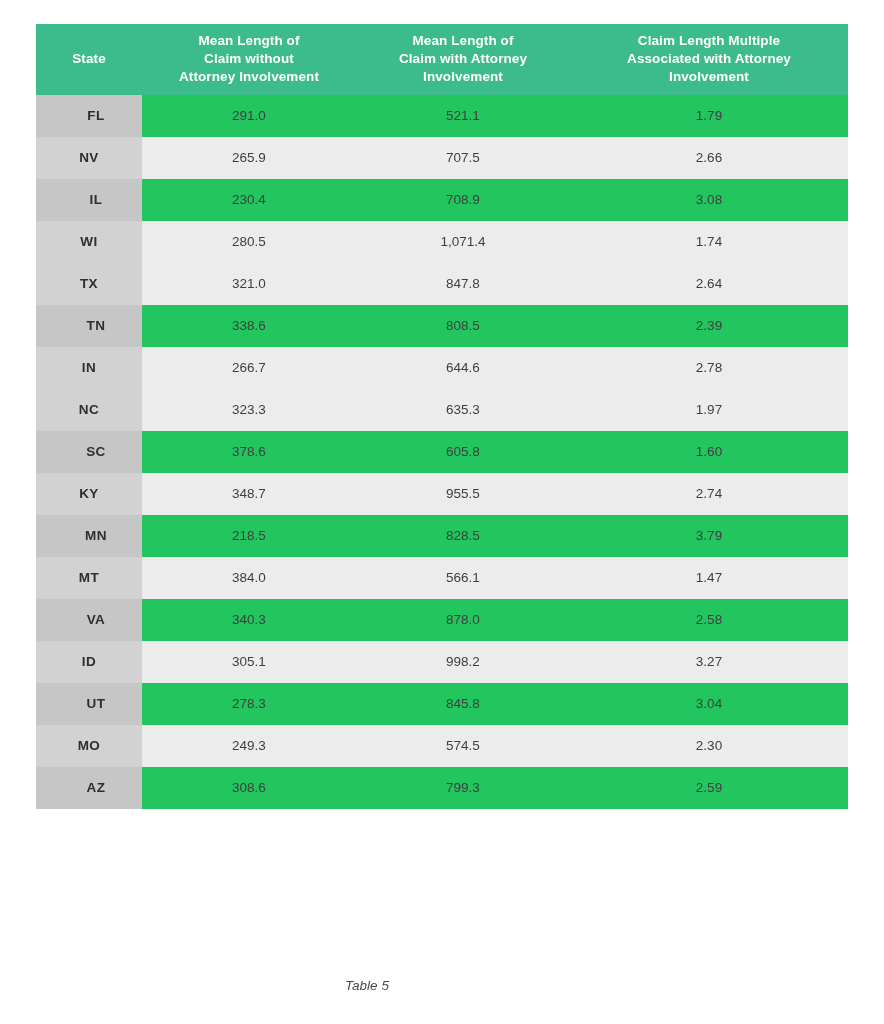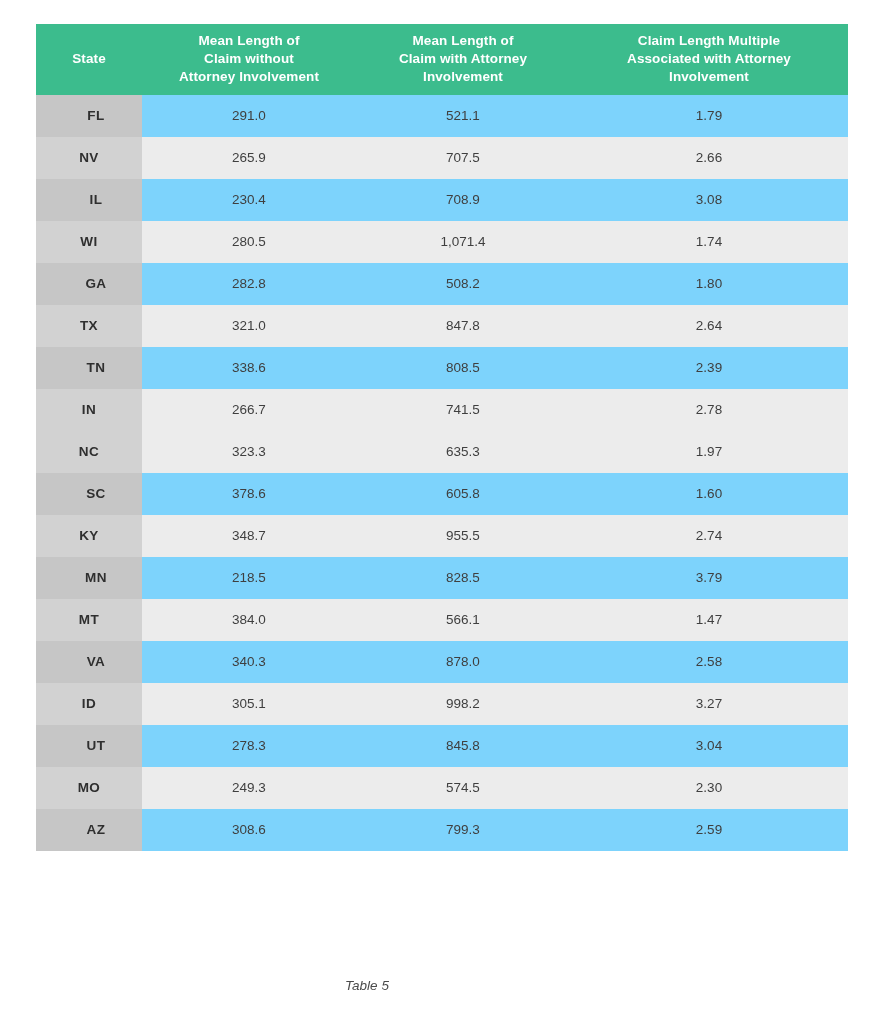--- a/index.html
+++ b/index.html
@@ -73,21 +73,21 @@
   tbody td {
     font-size: 13.5px;
     text-align: center;
     padding: 0;
     height: 42px;
     vertical-align: middle;
     border: none;
     color: #3f3f3f;
   }
   tbody tr.row-even td { background: #ececec; }
-  tbody tr.row-odd  td { background: #7dd3fc; }
+  tbody tr.row-odd  td { background: #22c55e; }
 
   tbody td.state-cell {
     font-weight: bold;
     color: #2f2f2f;
     letter-spacing: 0.4px;
   }
   tbody tr.row-even td.state-cell { background: #d2d2d2; }
   tbody tr.row-odd  td.state-cell { background: #c6c6c6; padding-left: 14px; }
 
   .table-caption {
@@ -156,42 +156,36 @@
             <td>230.4</td>
             <td>708.9</td>
             <td>3.08</td>
           </tr>
           <tr class="row-even">
             <td class="state-cell">WI</td>
             <td>280.5</td>
             <td>1,071.4</td>
             <td>1.74</td>
           </tr>
-          <tr class="row-odd">
-            <td class="state-cell">GA</td>
-            <td>282.8</td>
-            <td>508.2</td>
-            <td>1.80</td>
-          </tr>
           <tr class="row-even">
             <td class="state-cell">TX</td>
             <td>321.0</td>
             <td>847.8</td>
             <td>2.64</td>
           </tr>
           <tr class="row-odd">
             <td class="state-cell">TN</td>
             <td>338.6</td>
             <td>808.5</td>
             <td>2.39</td>
           </tr>
           <tr class="row-even">
             <td class="state-cell">IN</td>
             <td>266.7</td>
-            <td>741.5</td>
+            <td>644.6</td>
             <td>2.78</td>
           </tr>
           <tr class="row-even">
             <td class="state-cell">NC</td>
             <td>323.3</td>
             <td>635.3</td>
             <td>1.97</td>
           </tr>
           <tr class="row-odd">
             <td class="state-cell">SC</td>

